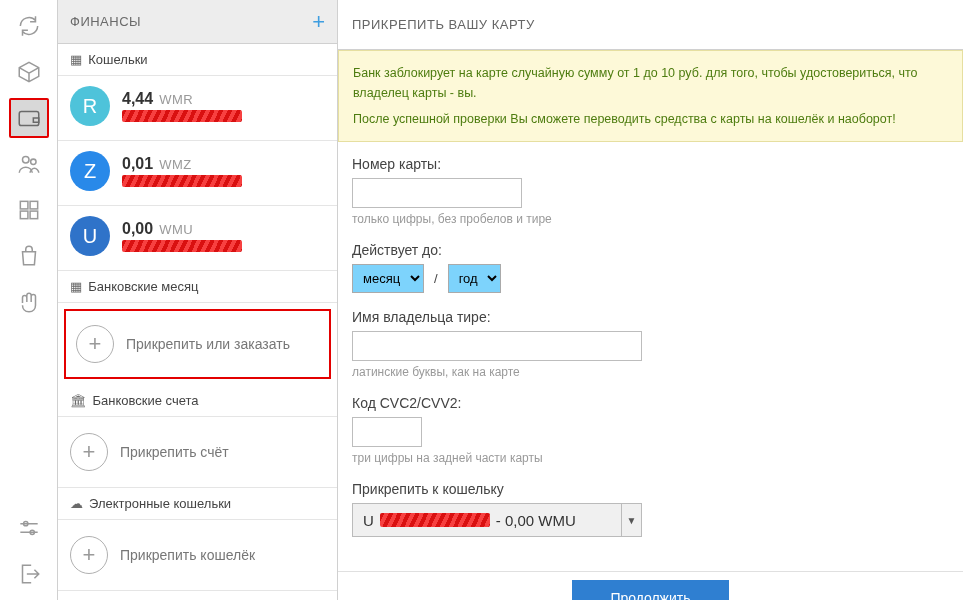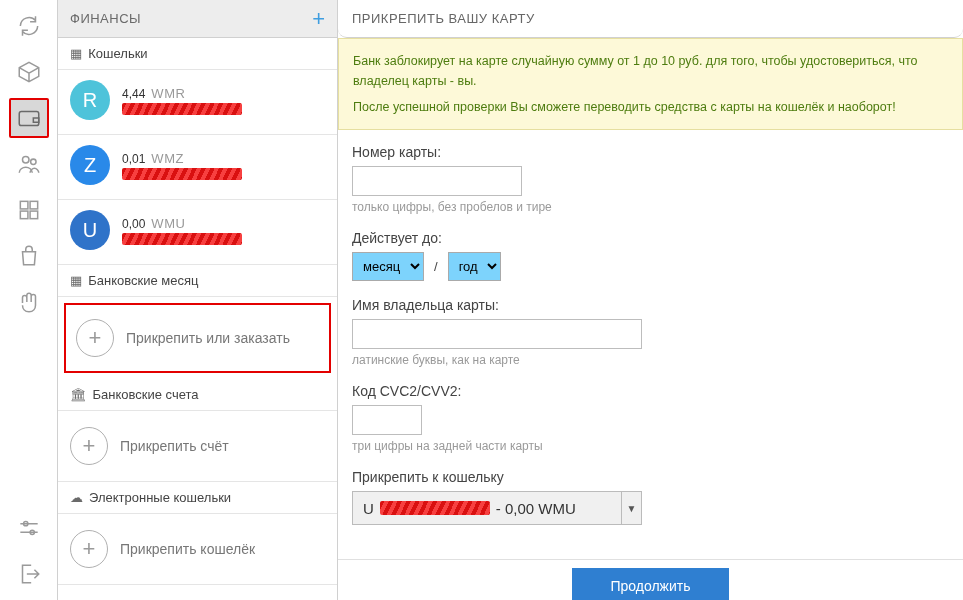--- a/index.html
+++ b/index.html
@@ -6,45 +6,45 @@
 body { font-family: Arial, Helvetica, sans-serif; font-size: 13px; color: #333; background: #fff; width: 963px; height: 600px; overflow: hidden; }
 .app { display: flex; height: 600px; }
 .rail { width: 58px; background: #fff; border-right: 1px solid #d0d0d0; display: flex; flex-direction: column; align-items: center; padding-top: 6px; }
 .rail-item { width: 40px; height: 40px; display: flex; align-items: center; justify-content: center; margin-bottom: 6px; cursor: pointer; color: #9a9a9a; }
 .rail-item.active { background: #d8d8d8; border: 2px solid #e30000; border-radius: 2px; padding-left:1px;}
 .rail-spacer { flex: 1; }
 .rail svg { width: 26px; height: 26px; stroke: #9a9a9a; fill: none; stroke-width: 1.4; }
 .rail-item.active svg { stroke: #6a6a6a; }
 
 .sidebar { width: 280px; border-right: 1px solid #d0d0d0; background: #fff; display: flex; flex-direction: column; }
-.sidebar-header { display: flex; align-items: center; height: 38px; padding: 0 12px; border-bottom: 1px solid #d0d0d0; background: #ededed; }
+.sidebar-header { display: flex; align-items: center; height: 44px; padding: 0 12px; border-bottom: 1px solid #d0d0d0; background: #ededed; }
 .sidebar-title { flex: 1; color: #6a6a6a; font-size: 13px; letter-spacing: .5px; }
 .add-icon { color: #3f9ee0; font-size: 22px; font-weight: 300; cursor: pointer; line-height: 1; }
 
 .section-head { display: flex; align-items: center; gap: 6px; padding: 8px 12px; border-bottom: 1px solid #e5e5e5; color: #444; cursor: pointer; background:#fff;}
 .section-head .mini-icon { font-size: 13px; color: #6a6a6a; }
 
 .wallet-row { display: flex; align-items: center; gap: 12px; padding: 10px 12px 14px 12px; border-bottom: 1px solid #e5e5e5; cursor: pointer; background:#fff;}
 .wallet-badge { width: 40px; height: 40px; border-radius: 50%; color: #fff; display: flex; align-items: center; justify-content: center; font-size: 20px; font-weight: 500; }
 .wallet-R { background: #4ec3da; }
 .wallet-Z { background: #2989e9; }
 .wallet-U { background: #2f73c9; }
 .wallet-info { display: flex; flex-direction: column; gap: 2px; }
 .wallet-amount { display: flex; align-items: baseline; gap: 6px; }
-.wallet-amount .val { font-weight: normal; font-size: 12px; color: #333; }
+.wallet-amount .val { font-weight: bold; font-size: 16px; color: #333; }
 .wallet-amount .cur { color: #999; font-size: 13px; font-weight: normal; letter-spacing: .5px; }
 .redacted { width: 120px; height: 12px; background: repeating-linear-gradient(115deg,#d91010,#d91010 4px,#f74040 4px,#f74040 8px); border-radius: 2px; }
 
 .attach-row { display: flex; align-items: center; gap: 12px; padding: 16px 12px; border-bottom: 1px solid #e5e5e5; cursor: pointer; background:#fff;}
 .attach-row.highlight { border: 2px solid #e30000; margin: 6px; padding: 14px 10px; }
 .plus-circle { width: 38px; height: 38px; border: 1.5px solid #b0b0b0; border-radius: 50%; display: flex; align-items: center; justify-content: center; color: #9a9a9a; font-size: 22px; font-weight: 300; }
 .attach-label { color: #777; font-size: 14px; }
 
 .main { flex: 1; display: flex; flex-direction: column; }
-.main-header { height: 38px; display: flex; align-items: center; padding: 0 14px; border-bottom: 1px solid #d0d0d0; color: #666; letter-spacing: .5px; background:#fff;border-radius:9px;}
+.main-header { height: 50px; display: flex; align-items: center; padding: 0 14px; border-bottom: 1px solid #d0d0d0; color: #666; letter-spacing: .5px; background:#fff;}
 .main-body { padding: 0; overflow-y: auto; flex: 1; }
 .notice { background: #fdf9d8; border: 1px solid #e6dfa0; padding: 12px 14px; font-size: 12.5px; color: #4d7c0f; line-height: 1.6; }
 .notice .line2 { margin-top: 6px; }
 
 .form { padding: 14px; }
 .field { margin-bottom: 16px; }
 .field-label { color: #444; font-size: 14px; margin-bottom: 6px; display: block; }
 .field input[type=text] { border: 1px solid #bdbdbd; padding: 6px 8px; font-size: 13px; background: #fff; }
 .w-card { width: 170px; height:30px; }
 .w-name { width: 290px; height:30px;}
@@ -208,21 +208,21 @@
         </div>
         <div class="field">
           <label class="field-label">Действует до:</label>
           <div class="expiry-row">
             <select><option>месяц</option></select>
             <span class="slash">/</span>
             <select><option>год</option></select>
           </div>
         </div>
         <div class="field">
-          <label class="field-label">Имя владельца карты:</label>
+          <label class="field-label">Имя владельца тире:</label>
           <input type="text" class="w-name" style="">
           <div class="hint">латинские буквы, как на карте</div>
         </div>
         <div class="field">
           <label class="field-label">Код CVC2/CVV2:</label>
           <input type="text" class="w-cvc" style="">
           <div class="hint">три цифры на задней части карты</div>
         </div>
         <div class="field">
           <label class="field-label">Прикрепить к кошельку</label>

